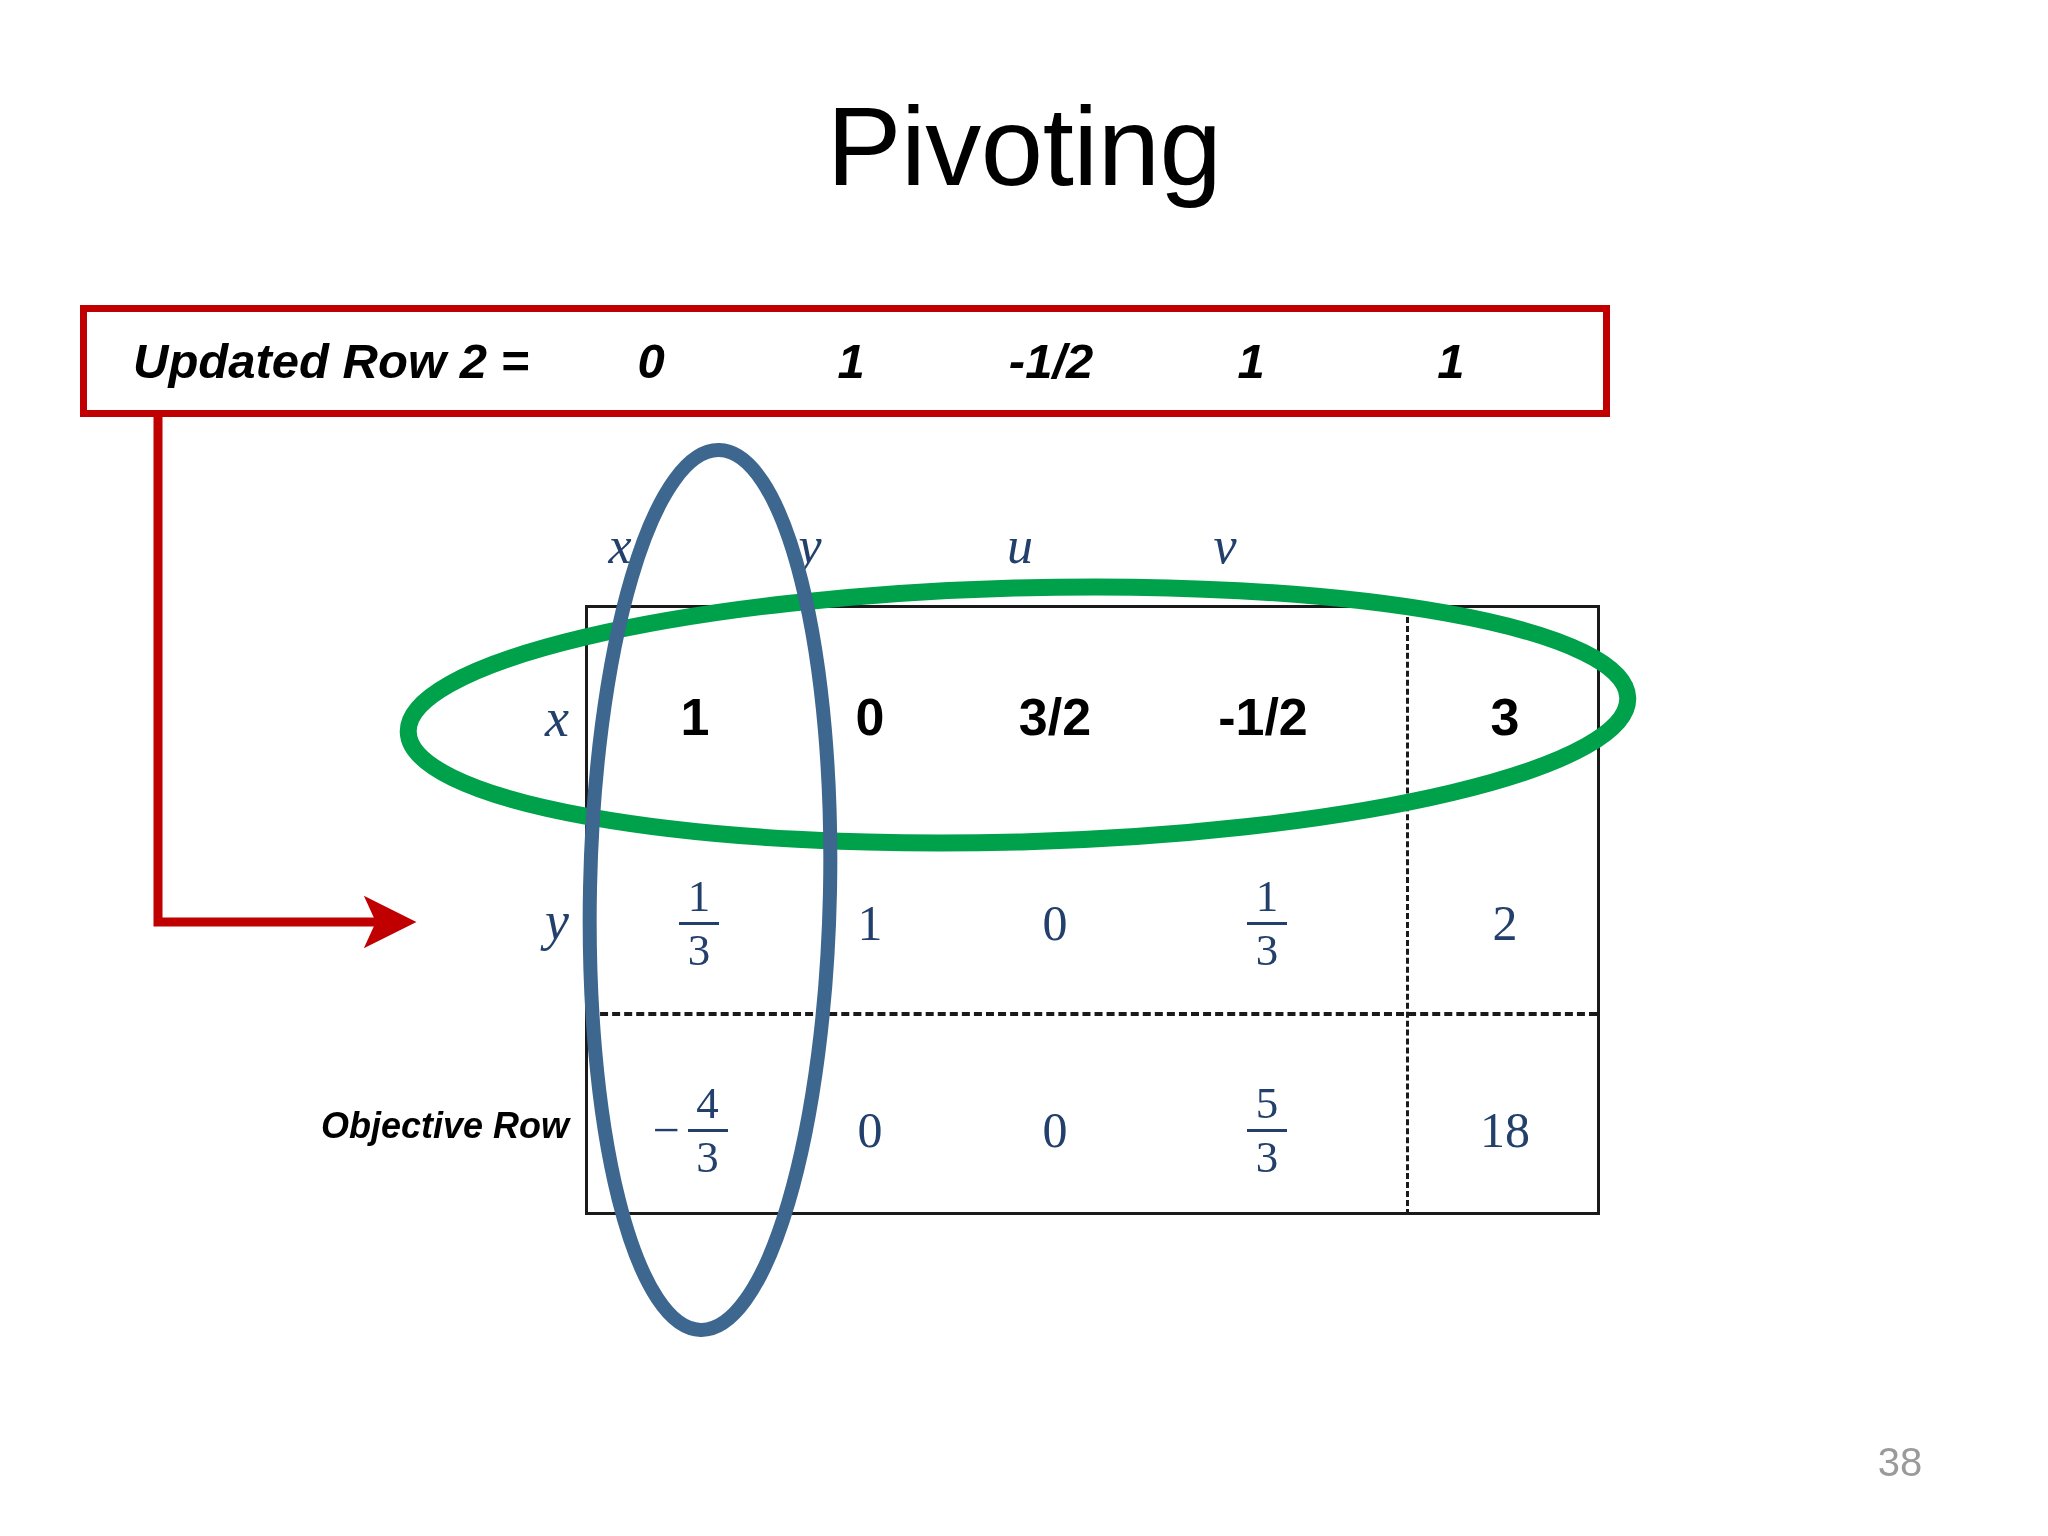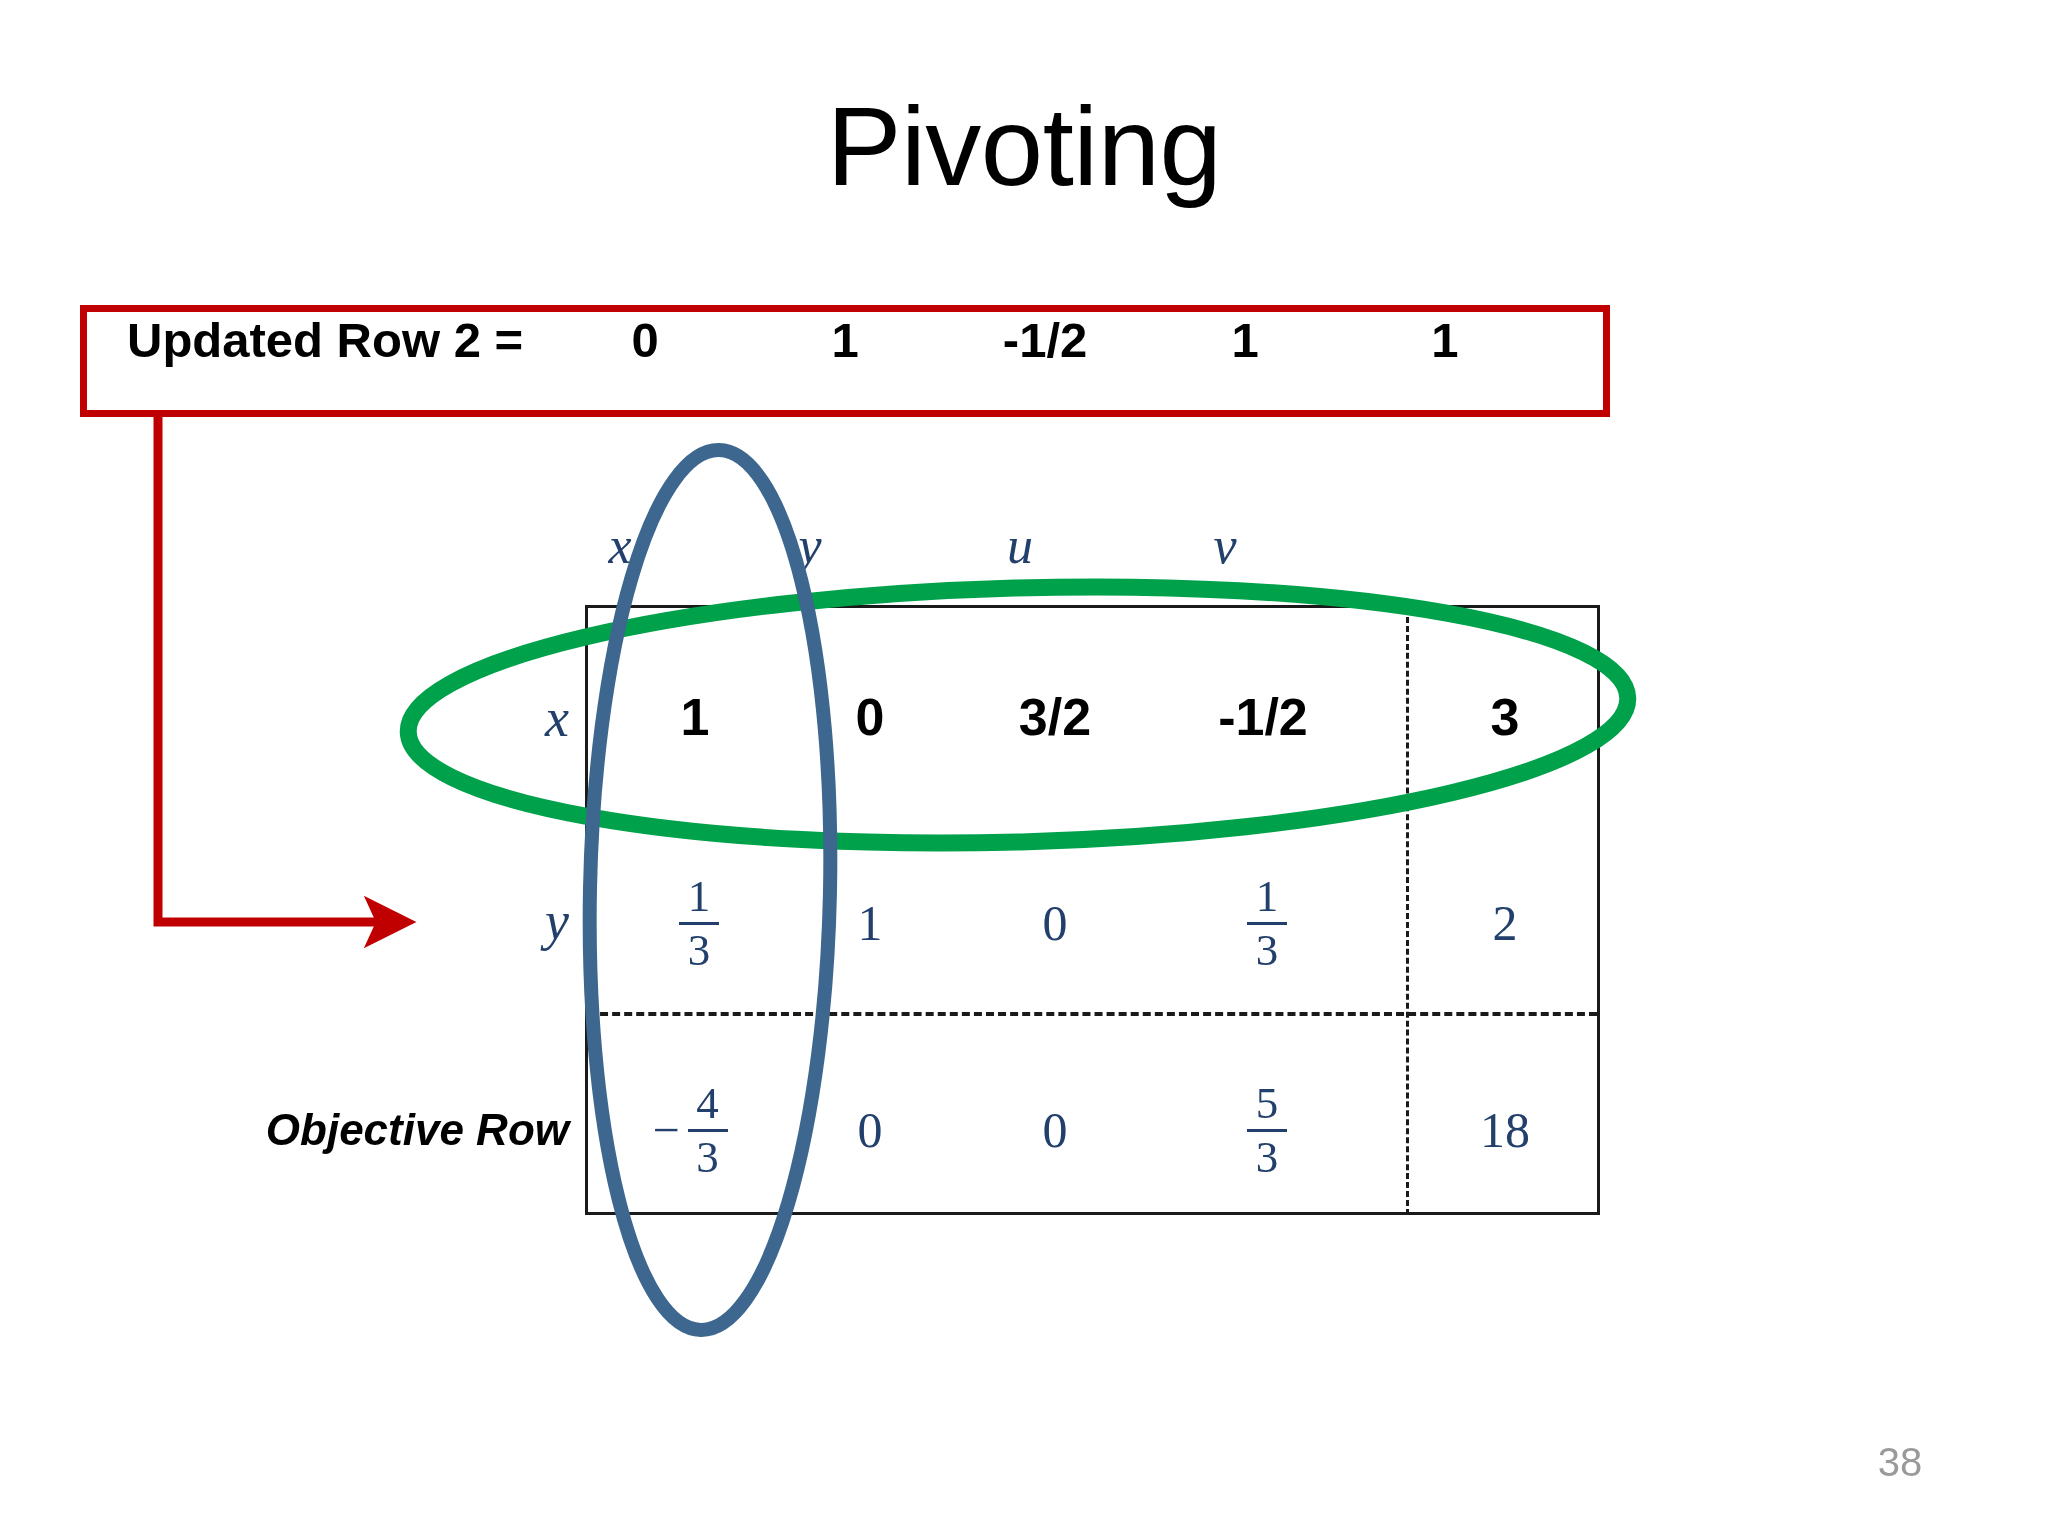--- a/index.html
+++ b/index.html
@@ -45,25 +45,26 @@
     left: 80px;
     top: 305px;
     width: 1530px;
     height: 112px;
     border: 7px solid #C00000;
     box-sizing: border-box;
     background: #ffffff;
   }
   .callout-row {
     position: absolute;
-    left: 12px; top: 0;
+    left: 18px; top: 0;
     width: 100%;
     height: 100%;
     display: flex;
-    align-items: flex-start;
+    align-items: center;
+    font-style: italic;
   }
   .callout-label {
     font-family: "Liberation Sans", sans-serif;
     font-size: 49px;
     font-weight: bold;
     color: #000000;
     margin-left: 28px;
     white-space: nowrap;
   }
   .callout-values {
@@ -153,21 +154,21 @@
     font-family: "Liberation Serif", serif;
     font-style: italic;
     font-size: 54px;
     color: #22406B;
     white-space: nowrap;
   }
   .row-label.objective {
     font-family: "Liberation Sans", sans-serif;
     font-style: italic;
     font-weight: bold;
-    font-size: 44px;
+    font-size: 36px;
     color: #000000;
   }
 
   
   .cells {
     position: absolute;
     left: 585px;
     top: 605px;
     width: 1015px;
     height: 610px;

